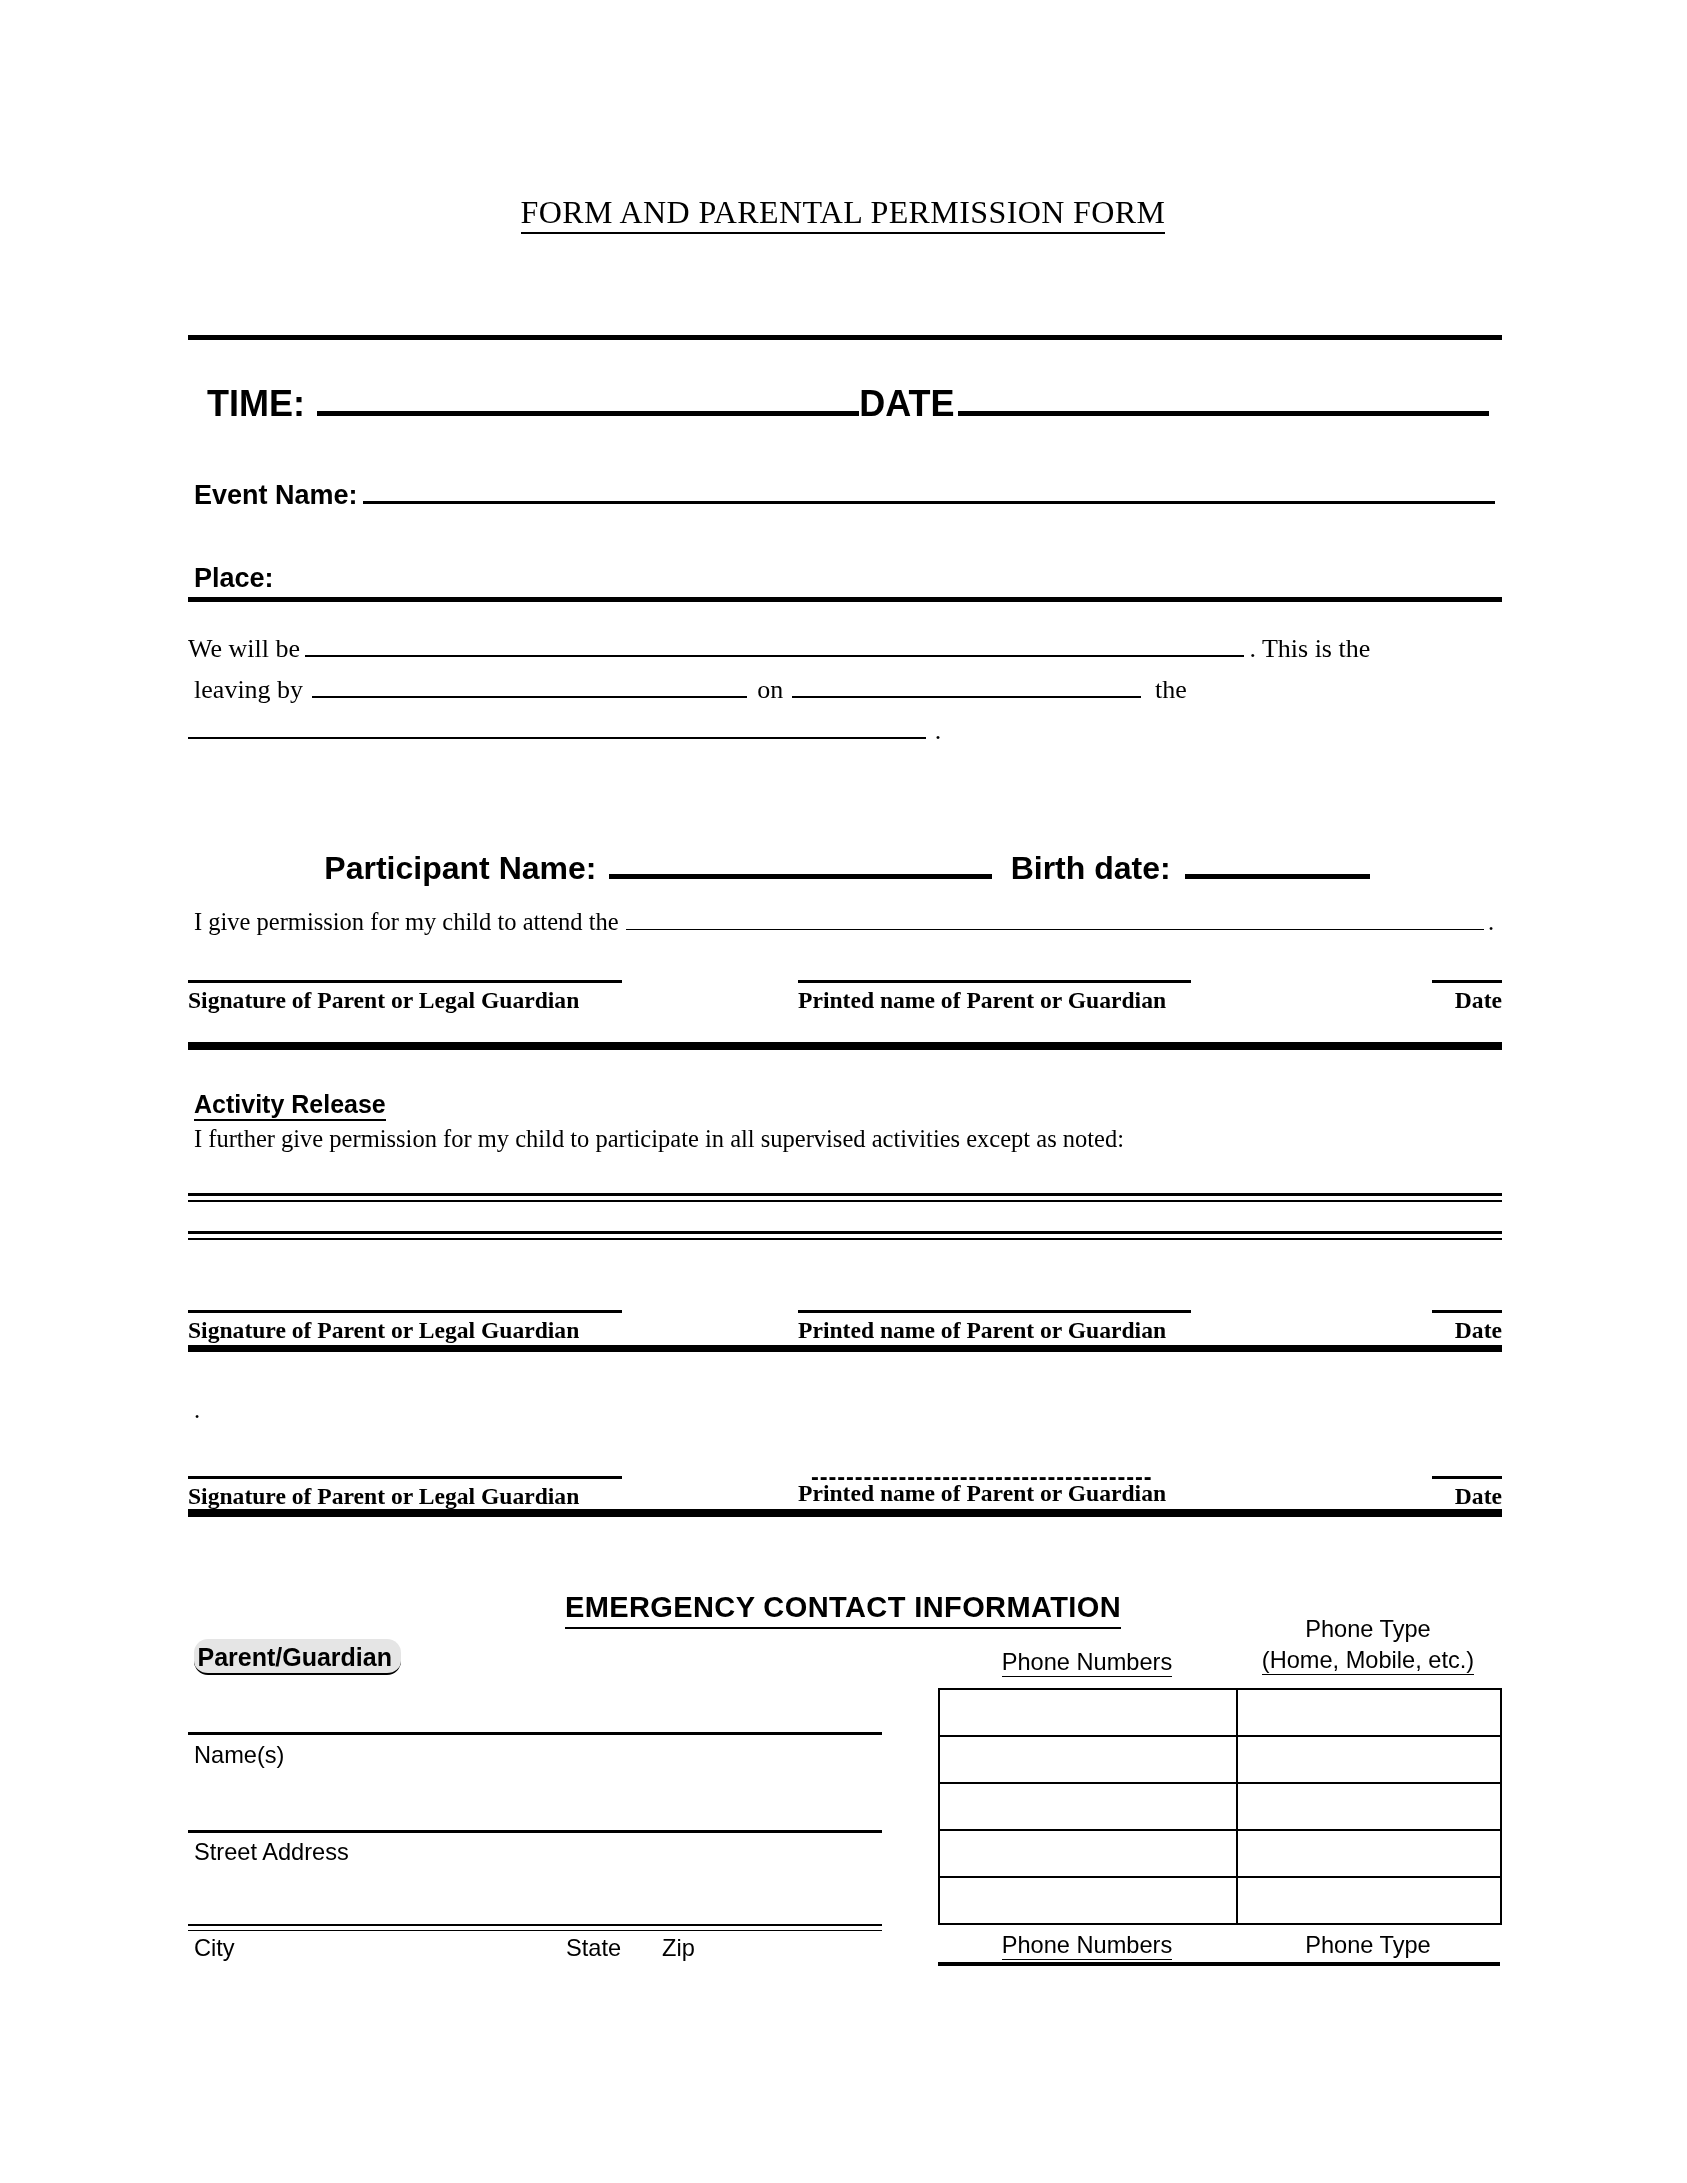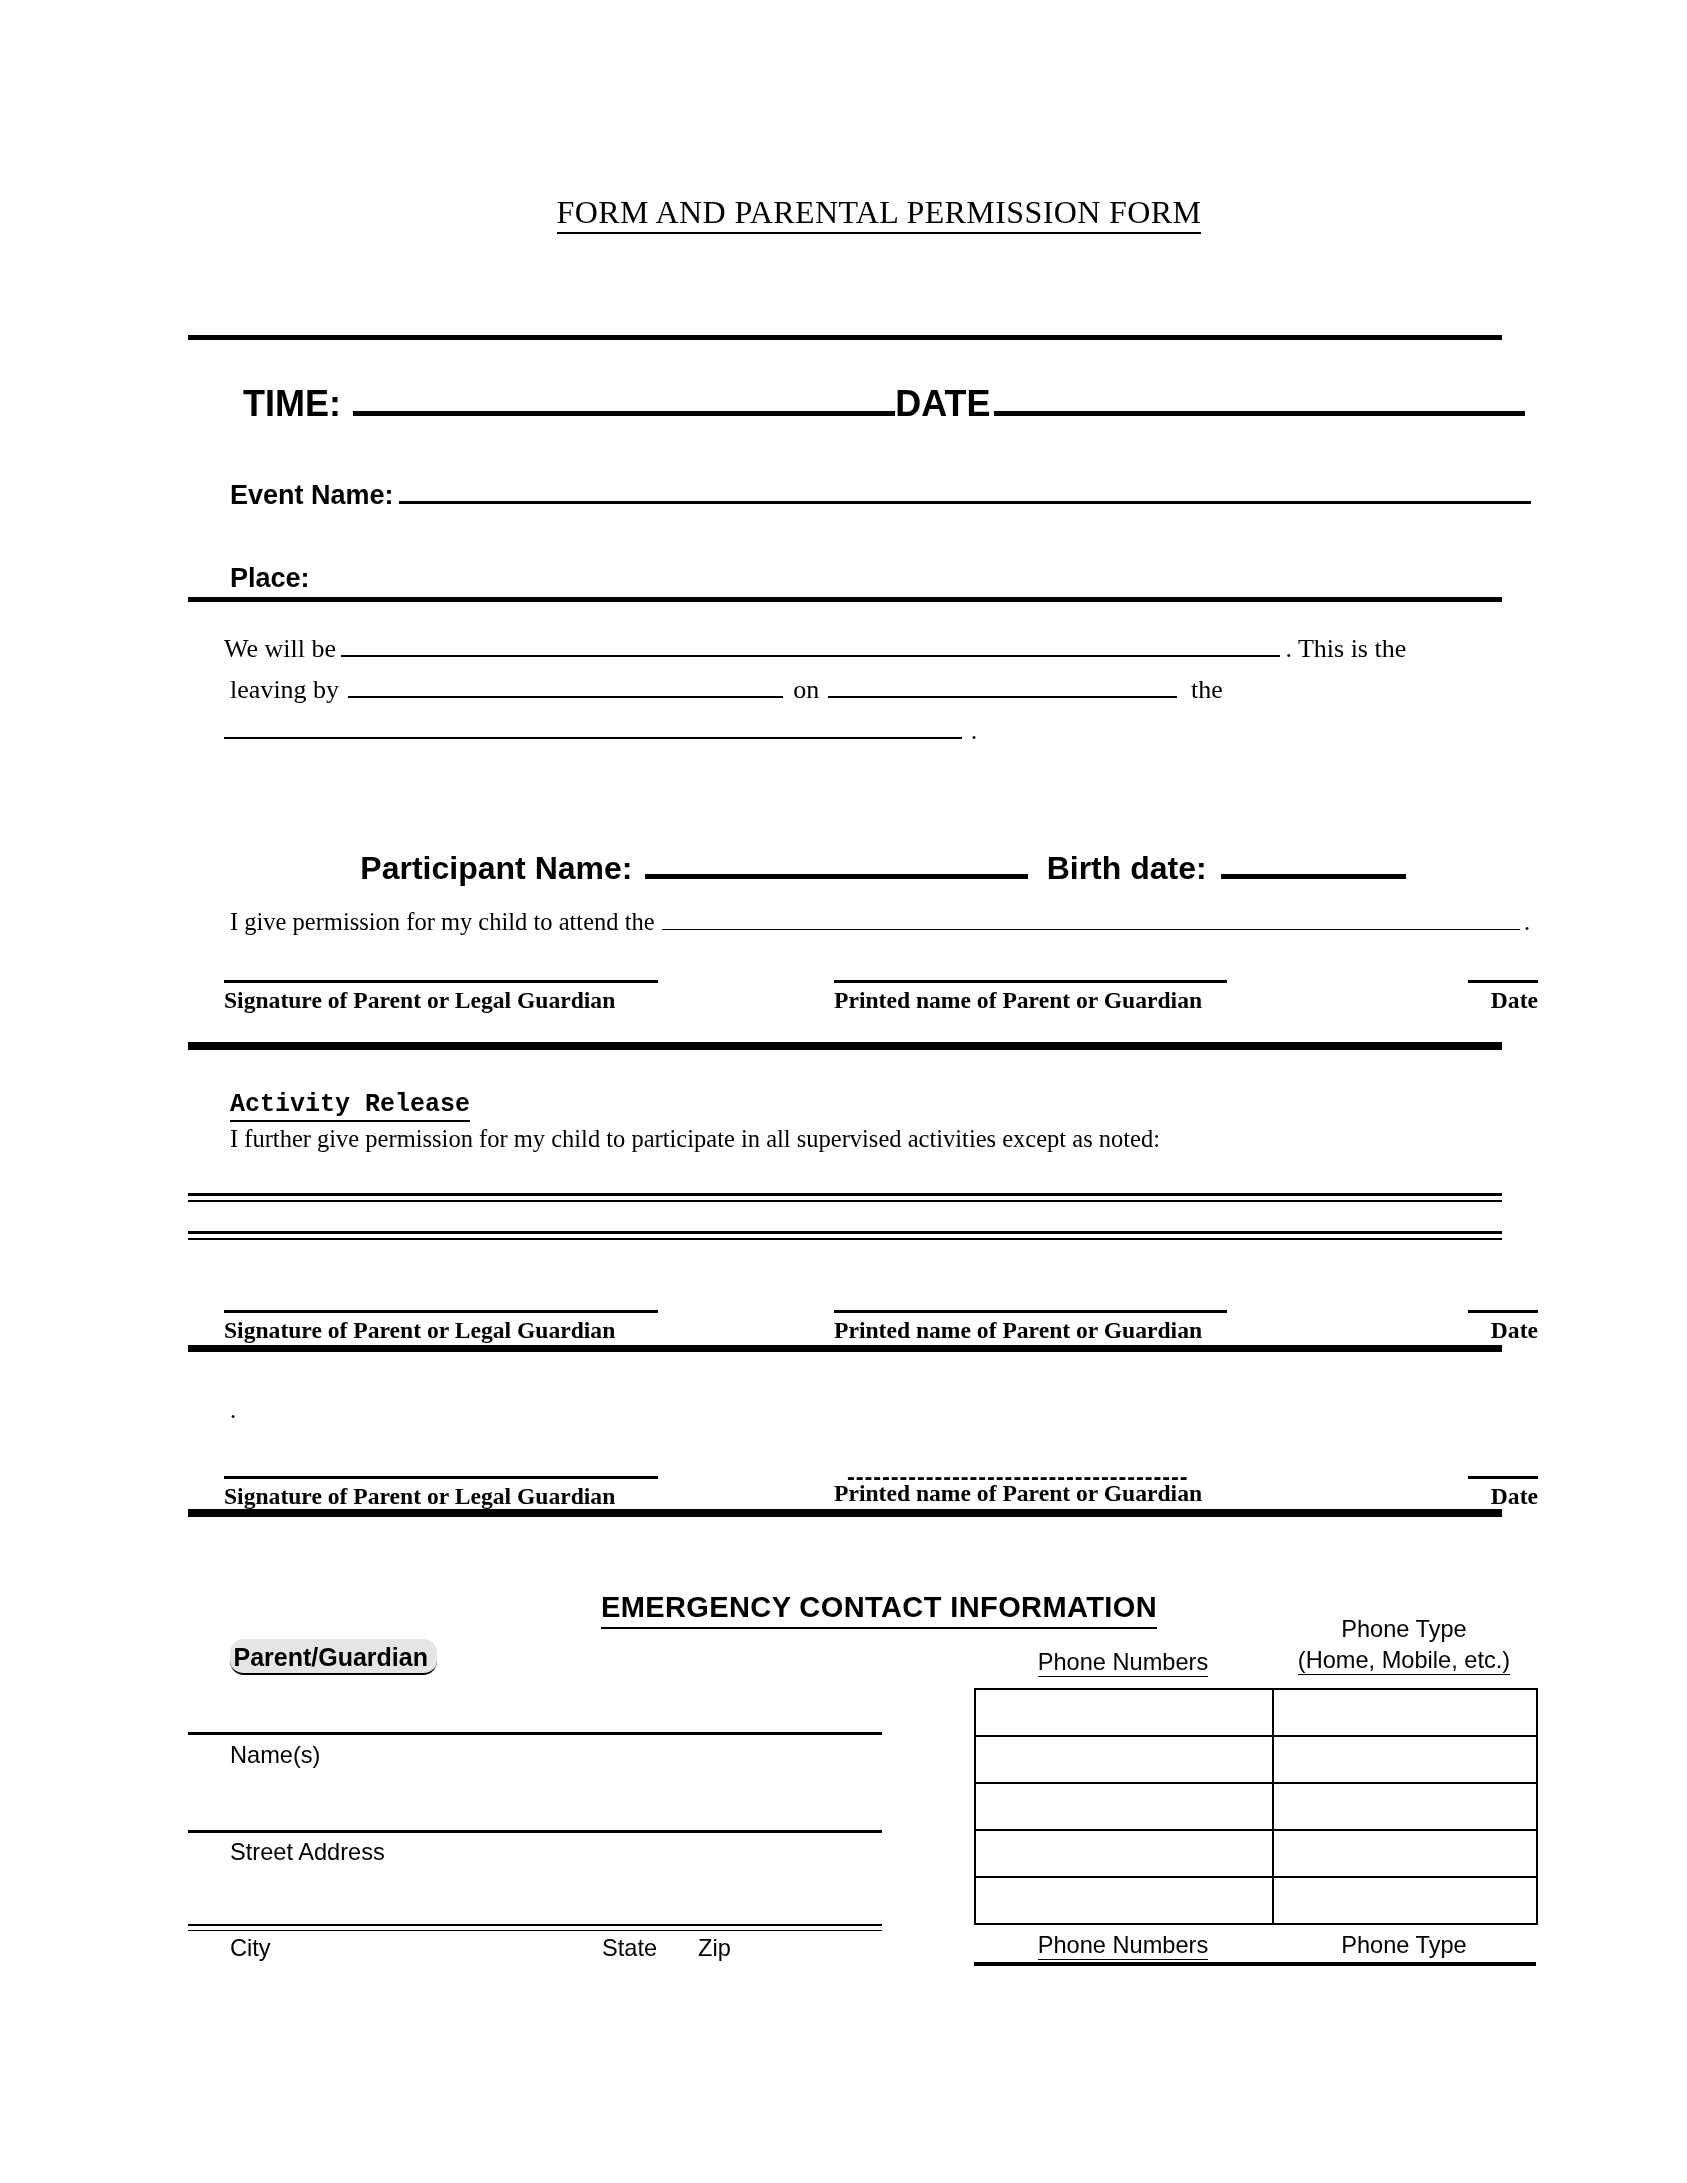--- a/index.html
+++ b/index.html
@@ -4,21 +4,21 @@
 <style>
   html,body{margin:0;padding:0;background:#888;}
   .page{
     position:relative;
     width:1687px;height:2184px;
     background:#ffffff;
     color:#000;
     font-family:"Liberation Sans","DejaVu Sans",sans-serif;
     overflow:hidden;
   }
-  .abs{position:absolute;margin-left:36px;}
+  .abs{position:absolute;}
   .serif{font-family:"Liberation Serif","DejaVu Serif",serif;}
   .sans{font-family:"Liberation Sans","DejaVu Sans",sans-serif;}
   .center{text-align:center;}
   
   .rule{position:absolute;left:188px;width:1314px;background:#000;}
   .dline{position:absolute;left:188px;width:1314px;height:8.7px;
          border-top:3.5px solid #000;border-bottom:2.6px solid #000;box-sizing:border-box;}
   
   .blank{display:inline-block;border-bottom:2.6px solid #000;}
   .blank.th{border-bottom-width:5.2px;}
@@ -37,21 +37,21 @@
   .partrow{font-size:32px;font-weight:bold;}
   .permrow{font-size:24.5px;}
   
   .sigrow{left:188px;width:1314px;display:flex;align-items:flex-start;}
   .sigcol{display:flex;flex-direction:column;}
   .sigline{border-bottom:3.5px solid #000;height:0;width:100%;}
   .siglabel{font-family:"Liberation Serif","DejaVu Serif",serif;font-weight:bold;
             font-size:23.6px;margin-top:4.4px;white-space:nowrap;}
   .dashes{font-size:23.6px;font-weight:bold;letter-spacing:0.9px;white-space:nowrap;
           overflow:hidden;position:relative;top:-12.2px;height:26px;}
-  .actheading{font-size:25px;font-weight:bold;font-family:Liberation Mono, monospace;}
+  .actheading{font-size:25px;font-weight:bold;}
   .actheading span{border-bottom:2.6px solid #000;padding-bottom:0.9px;}
   .acttext{font-size:24.5px;}
   .emheading{font-size:29px;font-weight:bold;letter-spacing:0.4px;}
   .emheading span{border-bottom:2.6px solid #000;padding-bottom:4px;}
   .pguard{font-size:25px;font-weight:bold;}
   .pguard span{display:inline-block;background:#e5e5e5;padding:3.5px 8.7px 1.7px 3.5px;
                border-bottom:2.6px solid #000;border-radius:14px;}
   .phhead{font-size:23.6px;line-height:31px;}
   .phhead .u{border-bottom:1.7px solid #000;padding-bottom:0.9px;}
   .lbl{font-size:23.6px;}

